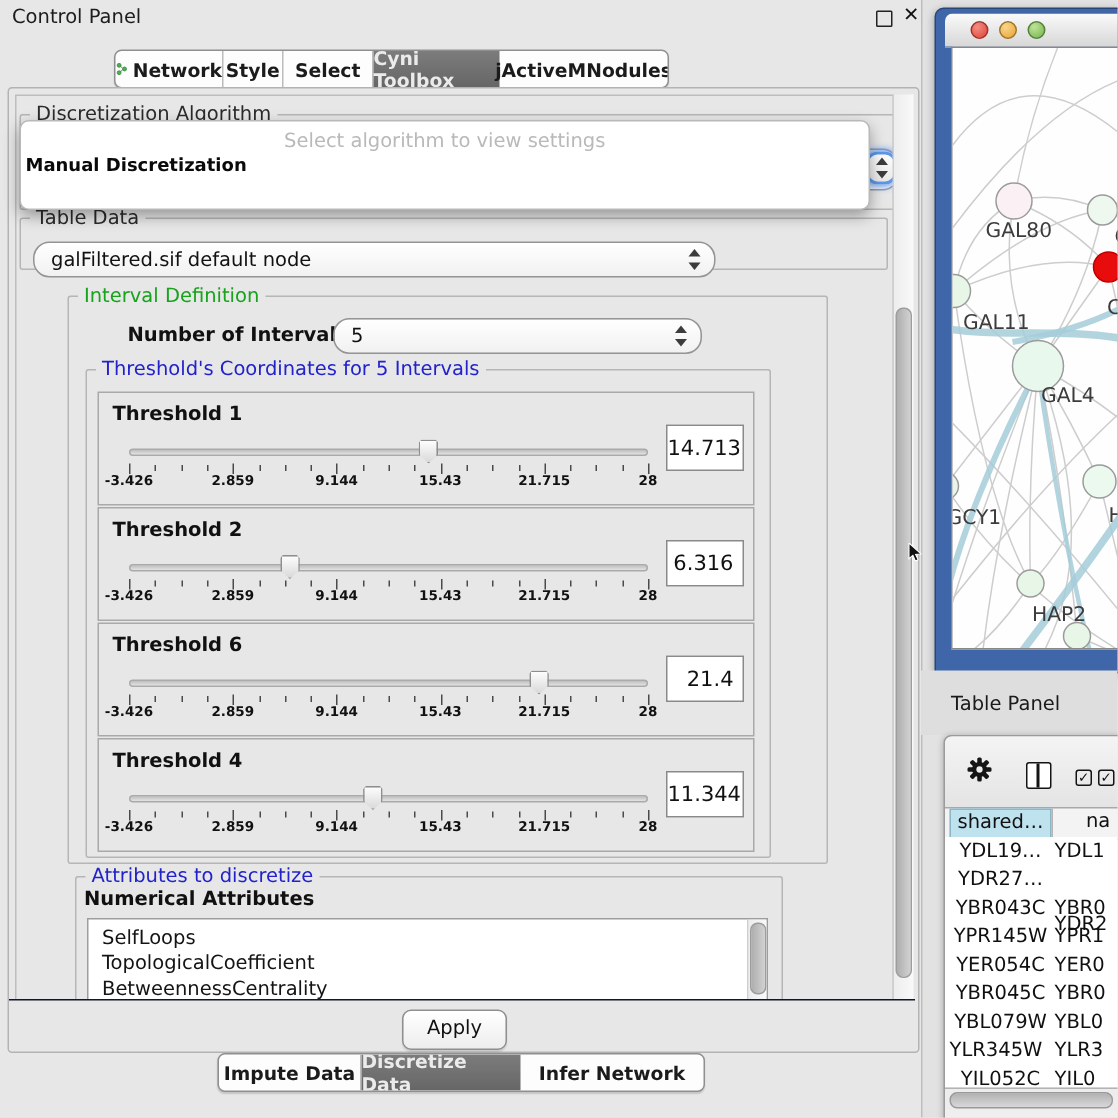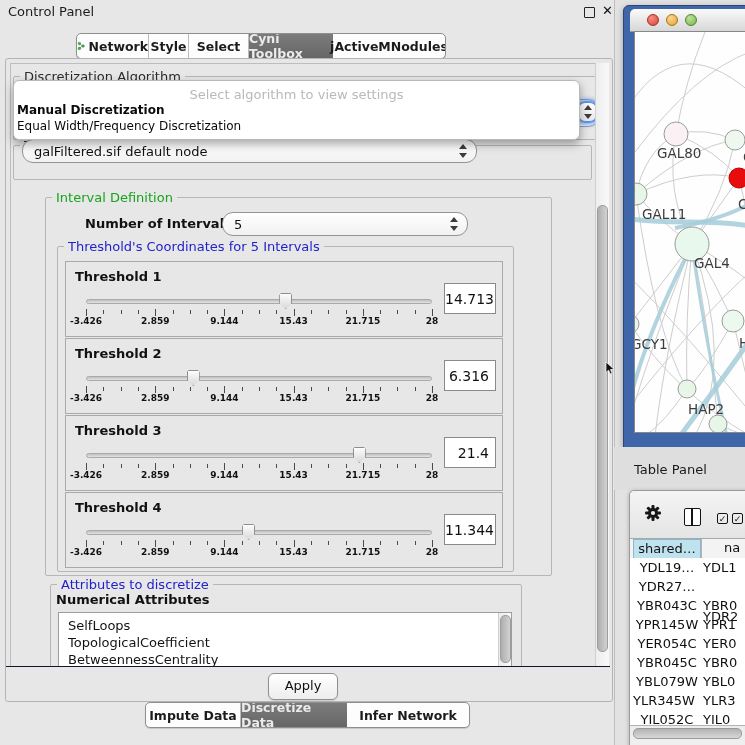--- a/index.html
+++ b/index.html
@@ -135,27 +135,26 @@
   </div>
   <div class="combo-focus">
     <div class="focus-cap">
         <div class="stepper"></div>
       </div>
   </div>
 
   <div class="popup">
     <div class="prompt">Select algorithm to view settings</div>
     <div class="it" style="top:22px;font-weight:bold;">Manual Discretization</div>
-    <div class="it" style="top:38px;">Equal Width/Frequency Discretization</div>
   </div>
 
   <div class="group" style="left:13px;top:145px;width:577px;height:33px;">
     <span class="gl" style="color:#2b2b2b;">Table Data</span>
   </div>
-  <div class="combo" style="left:22px;top:139px;width:455px;">
+  <div class="combo" style="left:22px;top:161px;width:455px;">
     <span class="cv">galFiltered.sif default node</span>
     <div class="stepper"></div>
   </div>
 
   <div class="group" style="left:45px;top:197px;width:505px;height:377px;">
     <span class="gl green">Interval Definition</span>
   </div>
   <div class="abs" style="left:85px;top:216px;font-size:13px;font-weight:bold;color:#111;">Number of Intervals</div>
   <div class="combo" style="left:222px;top:212px;width:246px;">
     <span class="cv">5</span>
@@ -225,21 +224,21 @@
         <div class="axlab" style="left: 20px;">-3.426</div>
         <div class="axlab" style="left: 89.2px;">2.859</div>
         <div class="axlab" style="left: 158.4px;">9.144</div>
         <div class="axlab" style="left: 227.6px;">15.43</div>
         <div class="axlab" style="left: 296.8px;">21.715</div>
         <div class="axlab" style="left: 366px;">28</div>
         <div class="thumb" style="left: 120.759px;"></div>
         <div class="vbox">6.316</div>
       </div>
       <div class="thr" style="top: 415px;">
-        <div class="tl">Threshold 3</div>
+        <div class="tl">Threshold 6</div>
         <div class="track"></div>
         <div class="tick" style="left: 20px; top: 47px; height: 7px;"></div>
         <div class="tick" style="left: 37.3px; top: 48px; height: 4px;"></div>
         <div class="tick" style="left: 54.6px; top: 48px; height: 4px;"></div>
         <div class="tick" style="left: 71.9px; top: 48px; height: 4px;"></div>
         <div class="tick" style="left: 89.2px; top: 47px; height: 7px;"></div>
         <div class="tick" style="left: 106.5px; top: 48px; height: 4px;"></div>
         <div class="tick" style="left: 123.8px; top: 48px; height: 4px;"></div>
         <div class="tick" style="left: 141.1px; top: 48px; height: 4px;"></div>
         <div class="tick" style="left: 158.4px; top: 47px; height: 7px;"></div>

